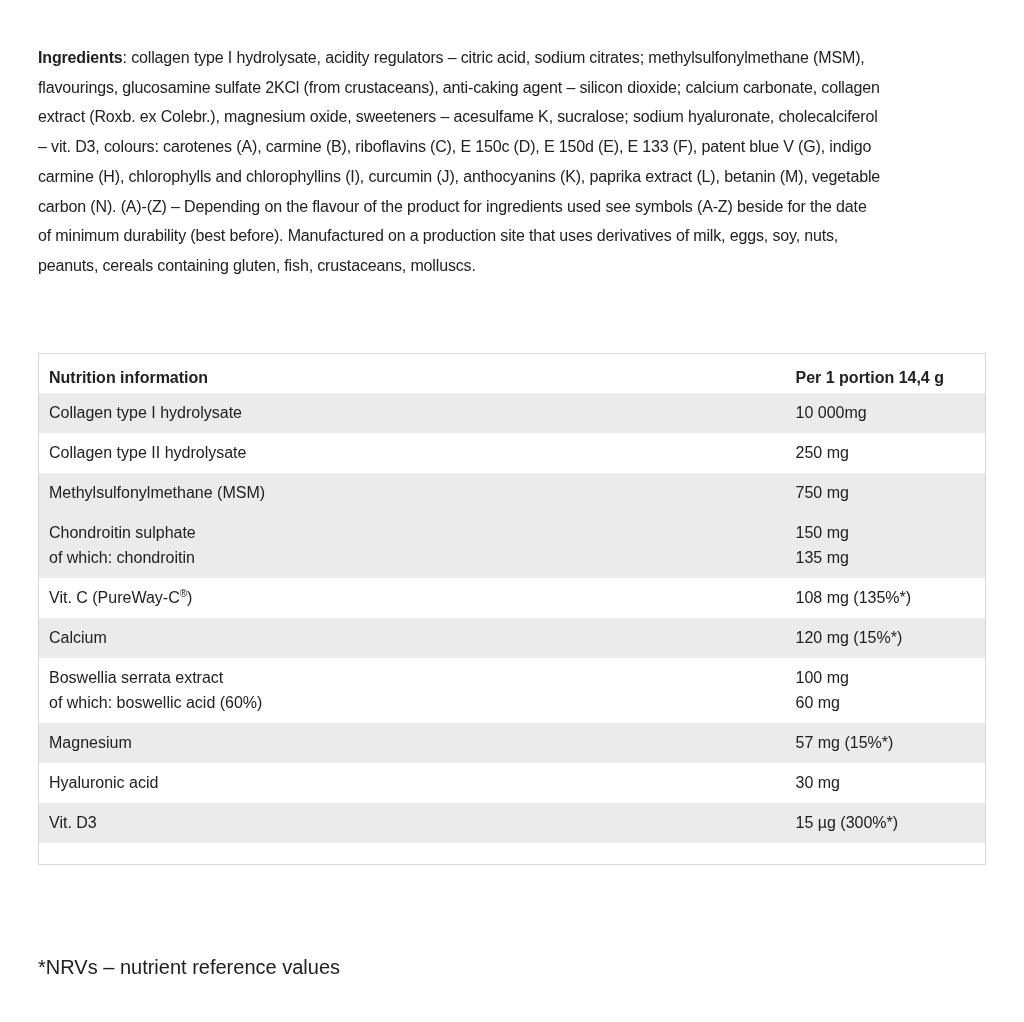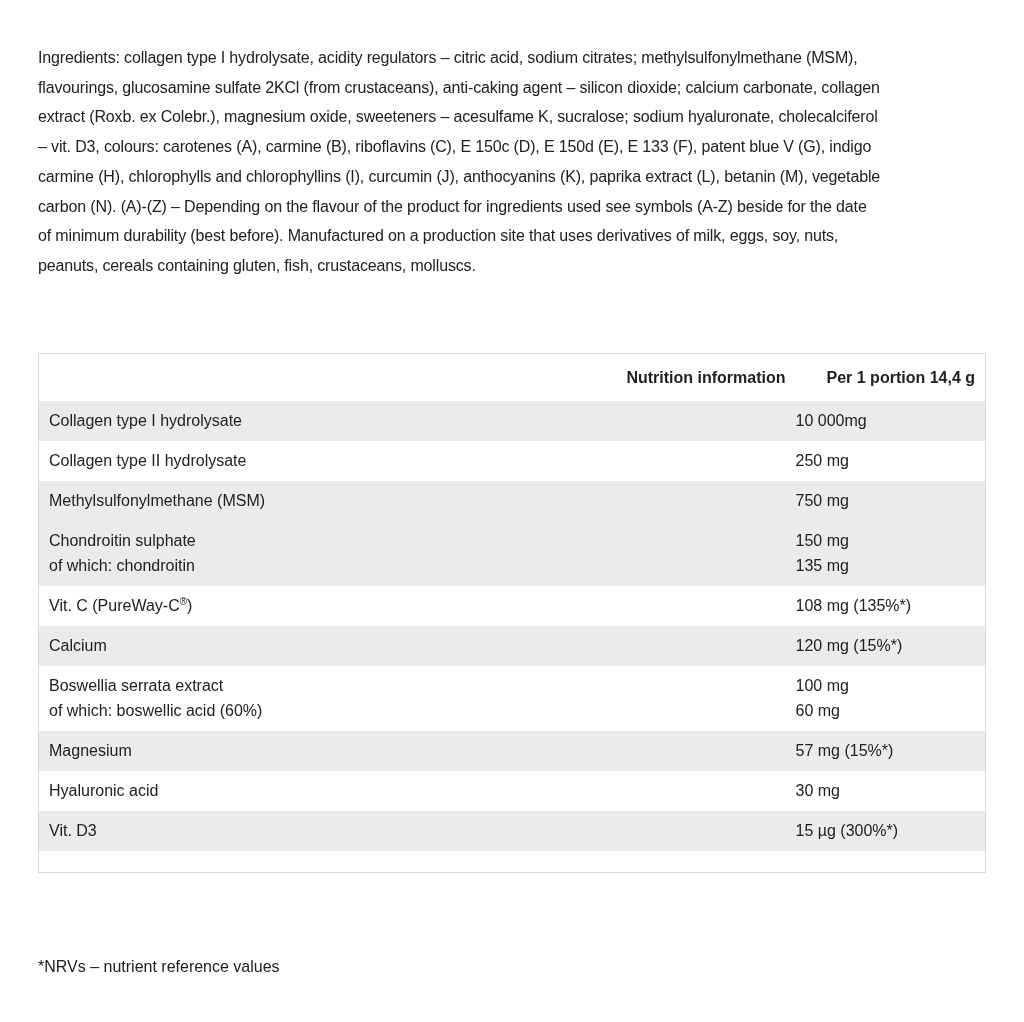--- a/index.html
+++ b/index.html
@@ -19,21 +19,21 @@
     left: 38px;
     top: 43px;
     width: 950px;
     font-size: 16px;
     letter-spacing: -0.15px;
   }
   .ing-line {
     line-height: 29.7px;
     white-space: nowrap;
   }
-  .ing-line b { font-weight: normal; }
+  .ing-line b { font-weight: bold; }
 
   sup {
     font-size: 10px;
     line-height: 0;
     vertical-align: super;
   }
 
   
   table.nutrition {
     position: absolute;
@@ -50,40 +50,39 @@
   .nutrition col.col-value { width: 190px; }
   .nutrition th, .nutrition td {
     text-align: left;
     vertical-align: middle;
     line-height: 25px;
     padding: 7px 10px 8px 10px;
   }
   .nutrition thead th {
     font-weight: bold;
     padding-top: 11px;
-    padding-bottom: 11px;
-    text-align: right;
+    padding-bottom: 3px;
   }
   .nutrition th:last-child, .nutrition td:last-child {
     padding-left: 0;
   }
   .nutrition tbody tr.shaded { background: var(--row-shade, #ebebeb); }
   .nutrition tbody tr.spacer td {
     height: 21px;
     padding: 0;
     line-height: 0;
   }
   .cell-line { line-height: 25px; }
 
   
   .footnote {
     position: absolute;
     left: 38px;
     top: 956px;
-    font-size: 16px;
+    font-size: 20px;
     line-height: 22px;
   }
 </style>
 </head>
 <body>
 
 <div class="page">
 
   <div class="ingredients">
       <div class="ing-line"><b>Ingredients</b><span>: collagen type I hydrolysate, acidity regulators – citric acid, sodium citrates; methylsulfonylmethane (MSM),</span></div>

